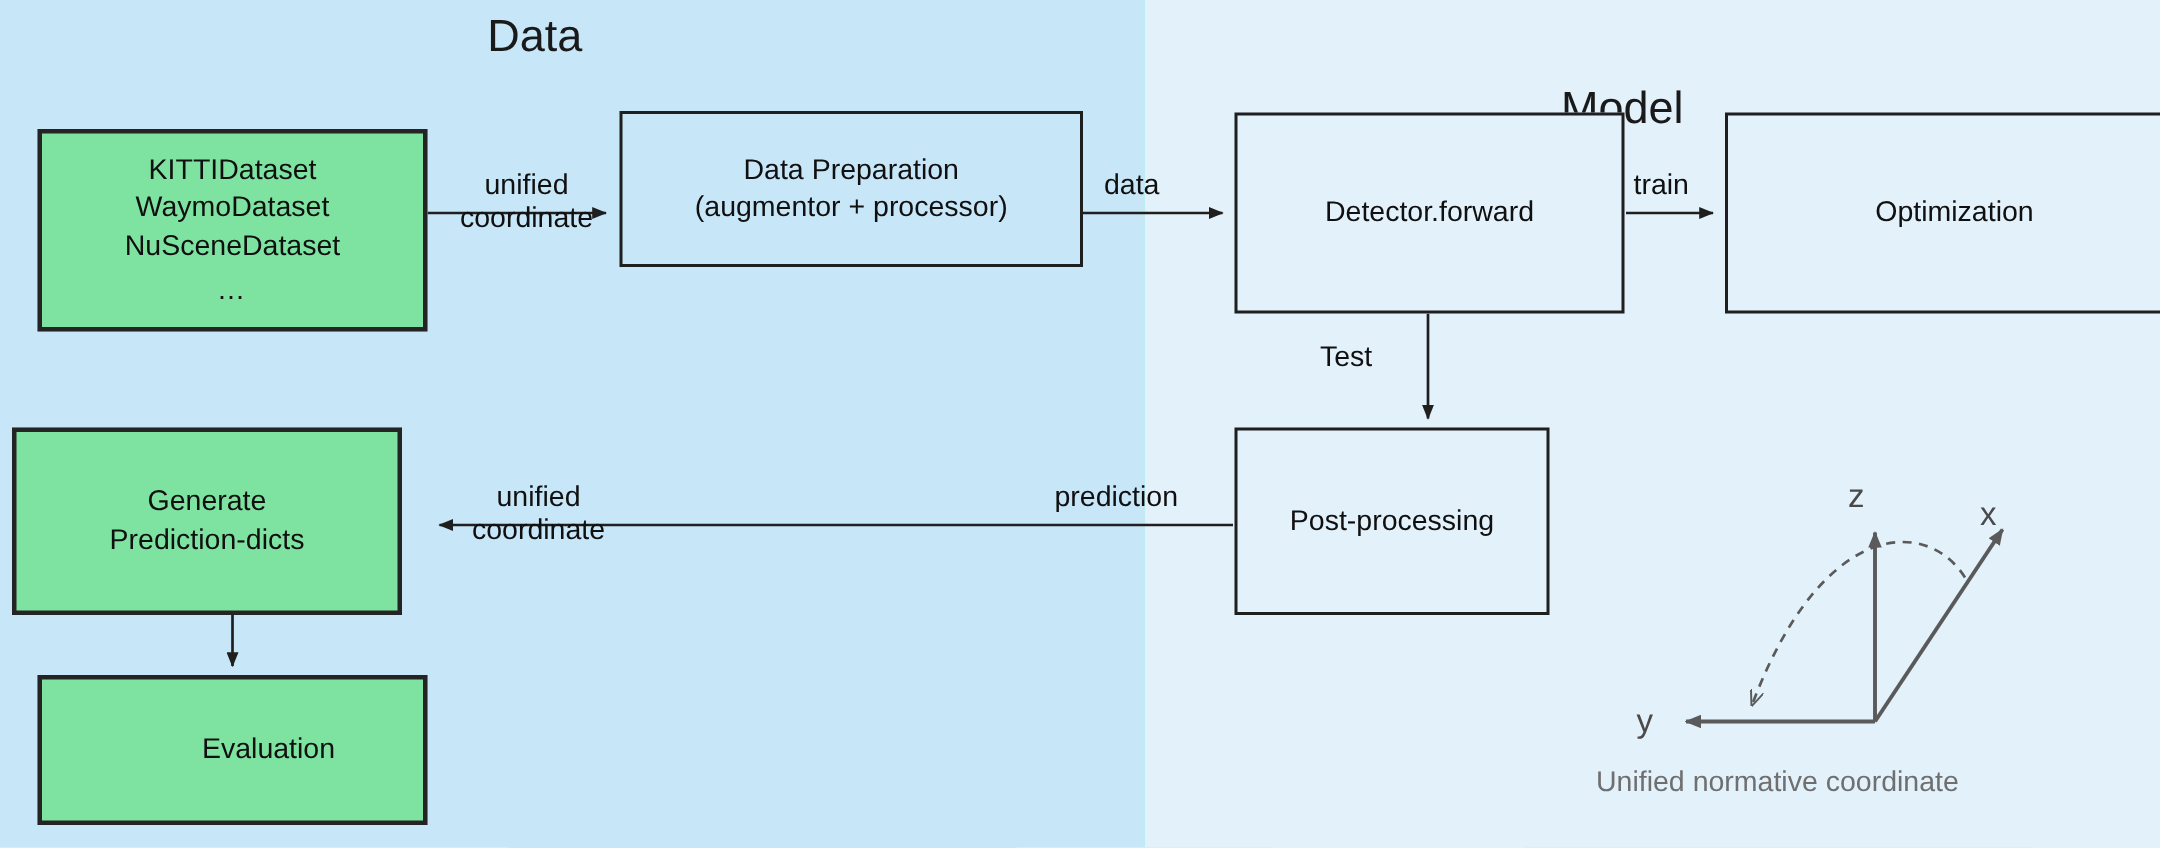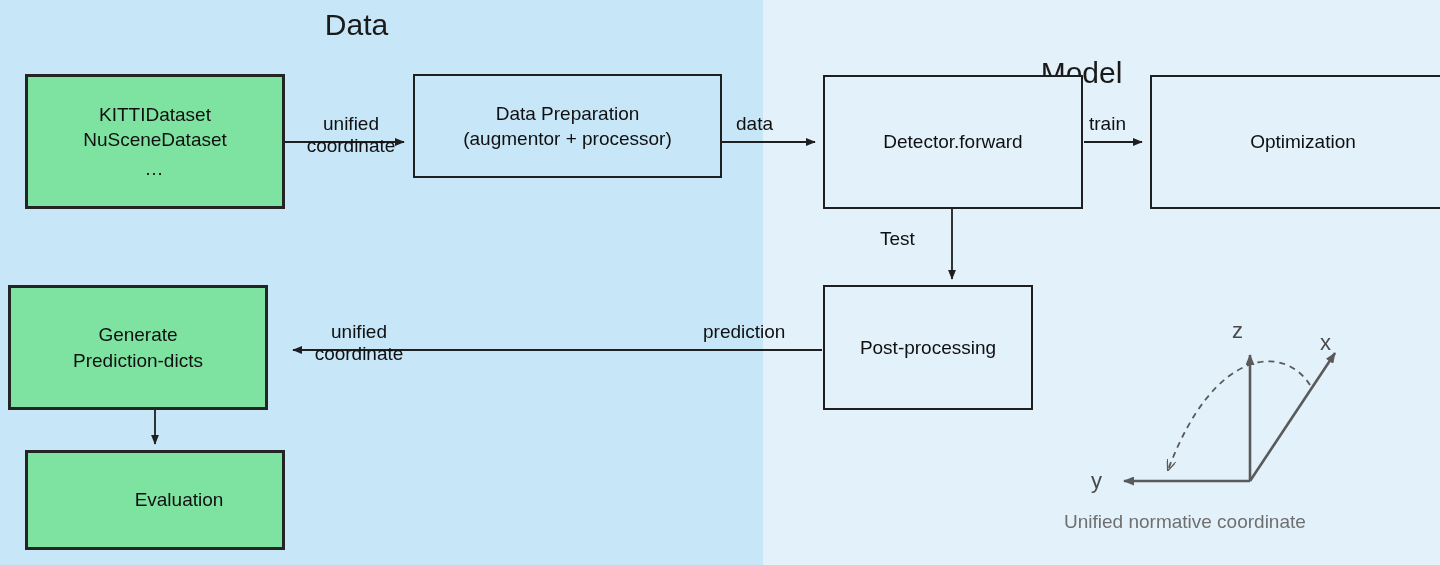--- a/index.html
+++ b/index.html
@@ -150,22 +150,23 @@
     </g>
 
     <g>
       <line x1="1250" y1="481" x2="1250" y2="355" stroke="#5a5a5a" stroke-width="2.6" marker-end="url(#ah-thin)"></line>
       <line x1="1250" y1="481" x2="1335" y2="353" stroke="#5a5a5a" stroke-width="2.6" marker-end="url(#ah-thin)"></line>
       <line x1="1250" y1="481" x2="1124" y2="481" stroke="#5a5a5a" stroke-width="2.6" marker-end="url(#ah-thin)"></line>
       <path d="M1310,385 C1285,345 1215,345 1168,470" fill="none" stroke="#5a5a5a" stroke-width="1.8" stroke-dasharray="6 5" marker-end="url(#ah-open)"></path>
     </g>
   </svg>
 
-  <div class="node green" style="left:25px; top:74px; width:260px; height:135px;">
+  <div class="node green" style="left:25px; top:86px; width:260px; height:135px;">
     <span class="ln">KITTIDataset</span>
+    <span class="ln">WaymoDataset</span>
     <span class="ln">NuSceneDataset</span>
     <span class="ln dots">…</span>
   </div>
 
   <div class="node plain-left" style="left:413px; top:74px; width:309px; height:104px;">
     <span class="ln">Data Preparation</span>
     <span class="ln">(augmentor + processor)</span>
   </div>
 
   <div class="node plain-right" style="left:823px; top:75px; width:260px; height:134px;">

